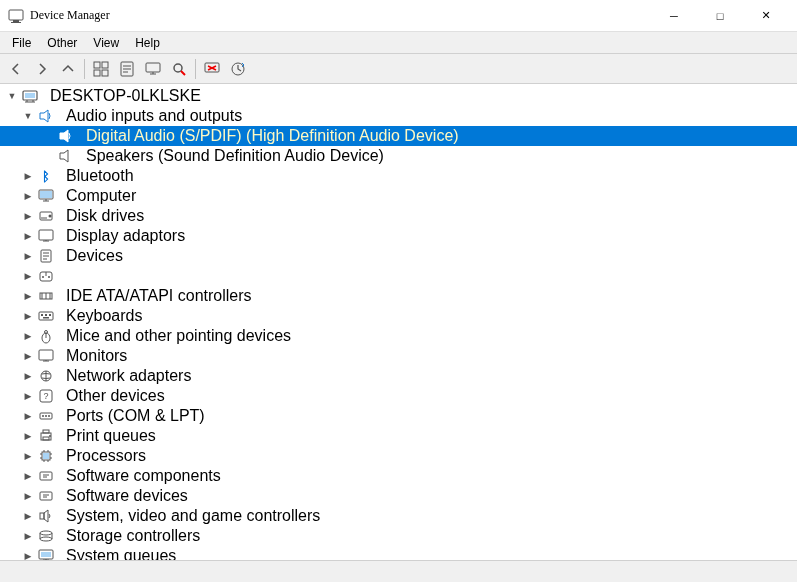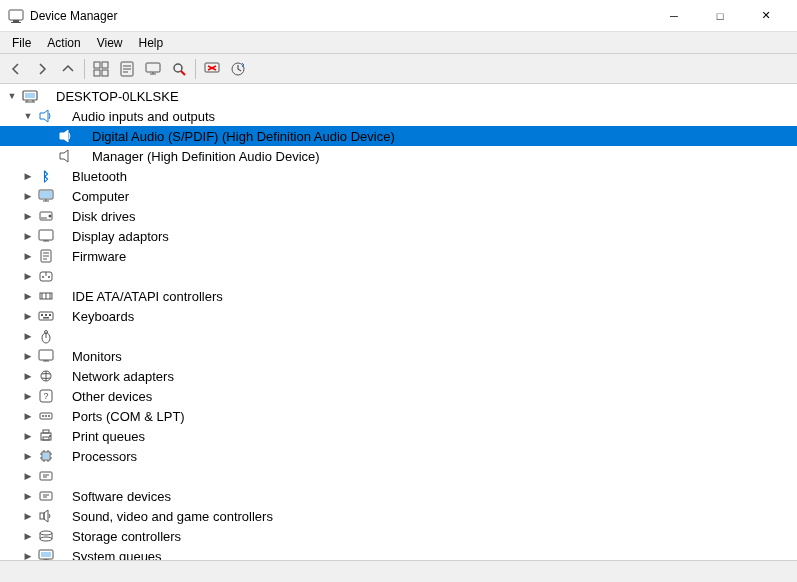--- a/index.html
+++ b/index.html
@@ -27,20 +27,21 @@
       height: 16px;
       margin-right: 6px;
       display: flex;
       align-items: center;
       justify-content: center;
     }
     .title-bar-text {
       flex: 1;
       font-size: 12px;
       color: #000;
+      font-family: Liberation Serif, serif;
     }
     .title-bar-controls {
       display: flex;
       gap: 0;
     }
     .title-btn {
       width: 46px;
       height: 32px;
       display: flex;
       align-items: center;
@@ -124,21 +125,21 @@
     }
     .tree-item {
       display: flex;
       align-items: center;
       height: 20px;
       padding: 0 2px;
       cursor: pointer;
       white-space: nowrap;
       color: #000;
     }
-    .tree-item.selected { background: #0078d7; color: #000000; }
+    .tree-item.selected { background: #0078d7; color: #fef9c3; }
     .tree-expander {
       width: 16px;
       height: 16px;
       display: inline-flex;
       align-items: center;
       justify-content: center;
       flex-shrink: 0;
       font-size: 9px;
       color: #555;
       cursor: pointer;
@@ -147,22 +148,22 @@
       width: 16px;
       height: 16px;
       display: inline-flex;
       align-items: center;
       justify-content: center;
       margin: 0 2px;
       flex-shrink: 0;
       font-size: 13px;
     }
     .tree-label {
-      margin-left: 16px;
-      font-size: 13px;
+      margin-left: 10px;
+      font-size: 16px;
     }
 
     
     .status-bar {
       height: 22px;
       background: #f0f0f0;
       border-top: 1px solid #d0d0d0;
       display: flex;
       align-items: center;
       padding: 0 6px;
@@ -184,21 +185,21 @@
   <div class="title-bar-text">Device Manager</div>
   <div class="title-bar-controls">
     <button class="title-btn">─</button>
     <button class="title-btn">□</button>
     <button class="title-btn close">✕</button>
   </div>
 </div>
 
 <div class="menu-bar">
   <div class="menu-item">File</div>
-  <div class="menu-item">Action</div>
+  <div class="menu-item">Other</div>
   <div class="menu-item">View</div>
   <div class="menu-item">Help</div>
 </div>
 
 <div class="toolbar">
   <button class="toolbar-btn" title="Back">
     <svg width="14" height="14" viewBox="0 0 14 14">
         <path d="M9 2L4 7l5 5" fill="none" stroke="#555" stroke-width="1.5"></path>
       </svg>
   </button>
@@ -299,21 +300,21 @@
         <span class="tree-label">Digital Audio (S/PDIF) (High Definition Audio Device)</span>
       </div>
 
       <div class="tree-item" style="padding-left:40px;">
         <span class="tree-expander"> </span>
         <span class="tree-icon">
           <svg width="16" height="16" viewBox="0 0 16 16">
             <polygon points="2,5 6,5 10,2 10,14 6,11 2,11" fill="none" stroke="#555" stroke-width="1"></polygon>
           </svg>
         </span>
-        <span class="tree-label">Manager (High Definition Audio Device)</span>
+        <span class="tree-label">Speakers (Sound Definition Audio Device)</span>
       </div>
 
       <div class="tree-item" style="padding-left:20px;">
         <span class="tree-expander">▶</span>
         <span class="tree-icon" style="color:#0070d8;font-size:13px;font-weight:bold;">ᛒ</span>
         <span class="tree-label">Bluetooth</span>
       </div>
 
       <div class="tree-item" style="padding-left:20px;">
         <span class="tree-expander">▶</span>
@@ -355,21 +356,21 @@
       <div class="tree-item" style="padding-left:20px;">
         <span class="tree-expander">▶</span>
         <span class="tree-icon">
           <svg width="16" height="16" viewBox="0 0 16 16">
             <rect x="3" y="2" width="10" height="12" rx="1" fill="none" stroke="#555" stroke-width="1"></rect>
             <line x1="5" y1="5" x2="11" y2="5" stroke="#555" stroke-width="1"></line>
             <line x1="5" y1="8" x2="11" y2="8" stroke="#555" stroke-width="1"></line>
             <line x1="5" y1="11" x2="9" y2="11" stroke="#555" stroke-width="1"></line>
           </svg>
         </span>
-        <span class="tree-label">Firmware</span>
+        <span class="tree-label">Devices</span>
       </div>
 
       <div class="tree-item" style="padding-left:20px;">
         <span class="tree-expander">▶</span>
         <span class="tree-icon">
           <svg width="16" height="16" viewBox="0 0 16 16">
             <rect x="2" y="4" width="12" height="9" rx="2" fill="none" stroke="#555" stroke-width="1"></rect>
             <line x1="8" y1="4" x2="8" y2="8" stroke="#555" stroke-width="1"></line>
             <circle cx="5" cy="9" r="1" fill="#555"></circle>
             <circle cx="11" cy="9" r="1" fill="#555"></circle>
@@ -406,20 +407,21 @@
 
       <div class="tree-item" style="padding-left:20px;">
         <span class="tree-expander">▶</span>
         <span class="tree-icon">
           <svg width="16" height="16" viewBox="0 0 16 16">
             <ellipse cx="8" cy="10" rx="4" ry="5" fill="none" stroke="#555" stroke-width="1"></ellipse>
             <line x1="8" y1="5" x2="8" y2="10" stroke="#555" stroke-width="1"></line>
             <circle cx="8" cy="4" r="1.5" fill="none" stroke="#555" stroke-width="1"></circle>
           </svg>
         </span>
+        <span class="tree-label">Mice and other pointing devices</span>
       </div>
 
       <div class="tree-item" style="padding-left:20px;">
         <span class="tree-expander">▶</span>
         <span class="tree-icon">
           <svg width="16" height="16" viewBox="0 0 16 16">
             <rect x="1" y="2" width="14" height="10" rx="1" fill="none" stroke="#555" stroke-width="1"></rect>
             <line x1="5" y1="13" x2="11" y2="13" stroke="#555" stroke-width="1"></line>
             <line x1="8" y1="12" x2="8" y2="13" stroke="#555" stroke-width="1"></line>
           </svg>
@@ -498,20 +500,21 @@
 
       <div class="tree-item" style="padding-left:20px;">
         <span class="tree-expander">▶</span>
         <span class="tree-icon">
           <svg width="16" height="16" viewBox="0 0 16 16">
             <rect x="2" y="4" width="12" height="8" rx="1" fill="none" stroke="#555" stroke-width="1"></rect>
             <line x1="5" y1="7" x2="11" y2="7" stroke="#555" stroke-width="1"></line>
             <line x1="5" y1="9" x2="9" y2="9" stroke="#555" stroke-width="1"></line>
           </svg>
         </span>
+        <span class="tree-label">Software components</span>
       </div>
 
       <div class="tree-item" style="padding-left:20px;">
         <span class="tree-expander">▶</span>
         <span class="tree-icon">
           <svg width="16" height="16" viewBox="0 0 16 16">
             <rect x="2" y="4" width="12" height="8" rx="1" fill="none" stroke="#555" stroke-width="1"></rect>
             <line x1="5" y1="7" x2="11" y2="7" stroke="#555" stroke-width="1"></line>
             <line x1="5" y1="9" x2="9" y2="9" stroke="#555" stroke-width="1"></line>
           </svg>
@@ -521,21 +524,21 @@
 
       <div class="tree-item" style="padding-left:20px;">
         <span class="tree-expander">▶</span>
         <span class="tree-icon">
           <svg width="16" height="16" viewBox="0 0 16 16">
             <rect x="2" y="5" width="4" height="6" fill="none" stroke="#555" stroke-width="1"></rect>
             <path d="M6,5 L10,2 L10,14 L6,11 Z" fill="none" stroke="#555" stroke-width="1"></path>
             <path d="M11,6 Q13,8 11,10" fill="none" stroke="#555" stroke-width="1"></path>
           </svg>
         </span>
-        <span class="tree-label">Sound, video and game controllers</span>
+        <span class="tree-label">System, video and game controllers</span>
       </div>
 
       <div class="tree-item" style="padding-left:20px;">
         <span class="tree-expander">▶</span>
         <span class="tree-icon">
           <svg width="16" height="16" viewBox="0 0 16 16">
             <ellipse cx="8" cy="5" rx="6" ry="2" fill="none" stroke="#555" stroke-width="1"></ellipse>
             <line x1="2" y1="5" x2="2" y2="11" stroke="#555" stroke-width="1"></line>
             <line x1="14" y1="5" x2="14" y2="11" stroke="#555" stroke-width="1"></line>
             <ellipse cx="8" cy="11" rx="6" ry="2" fill="none" stroke="#555" stroke-width="1"></ellipse>

